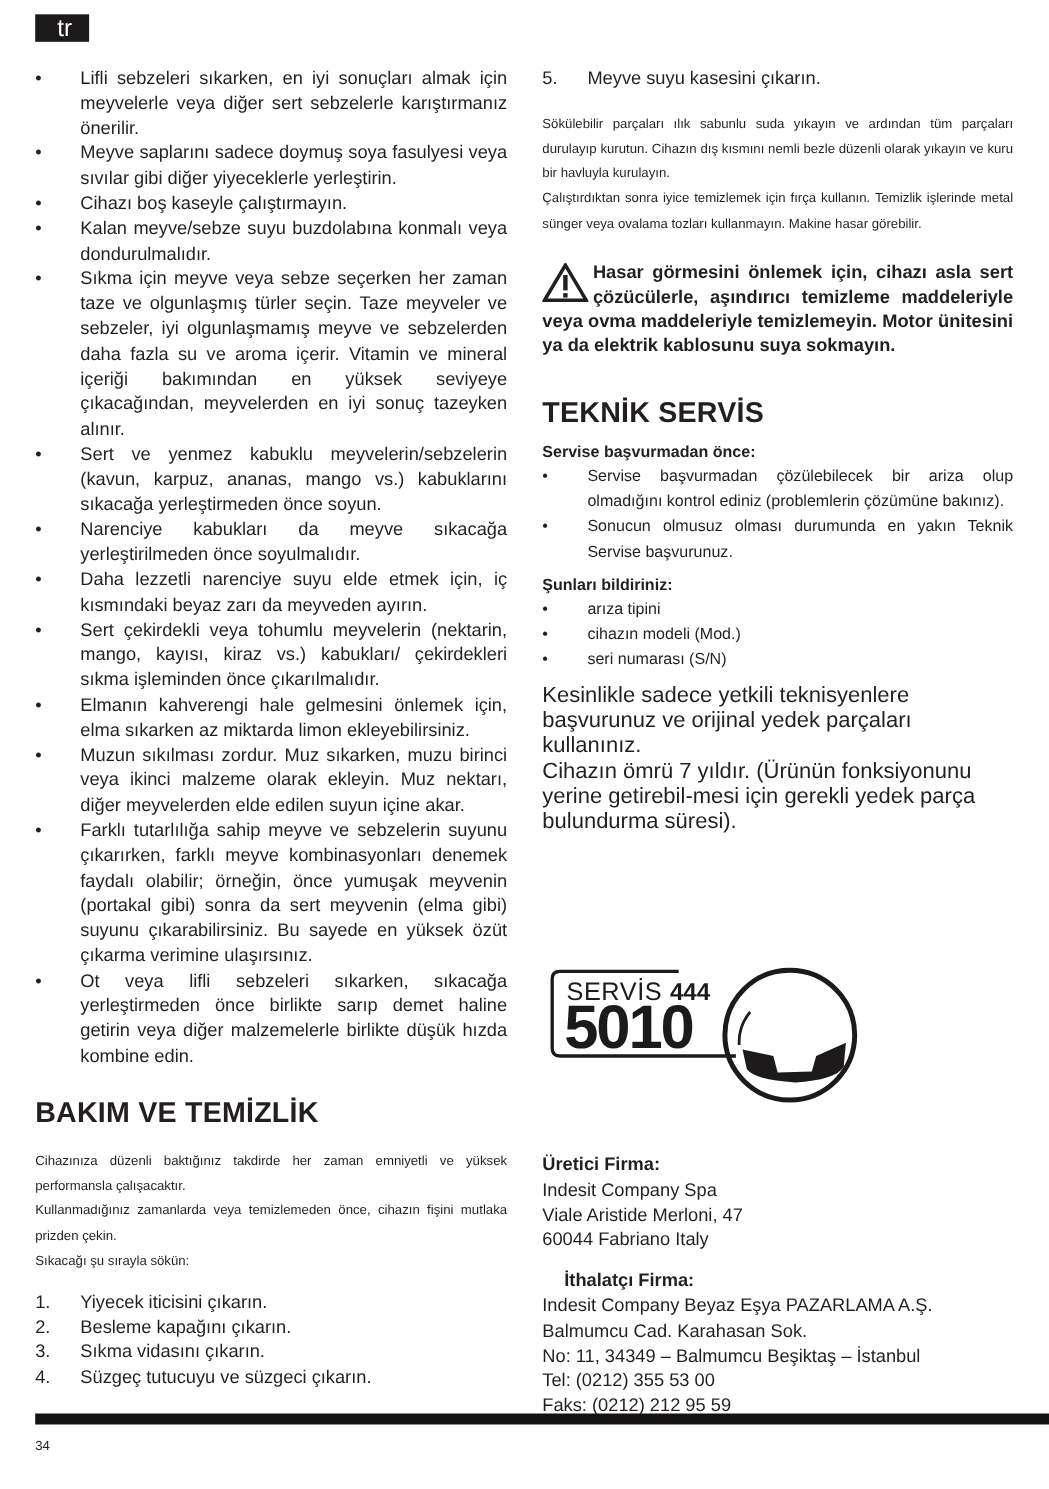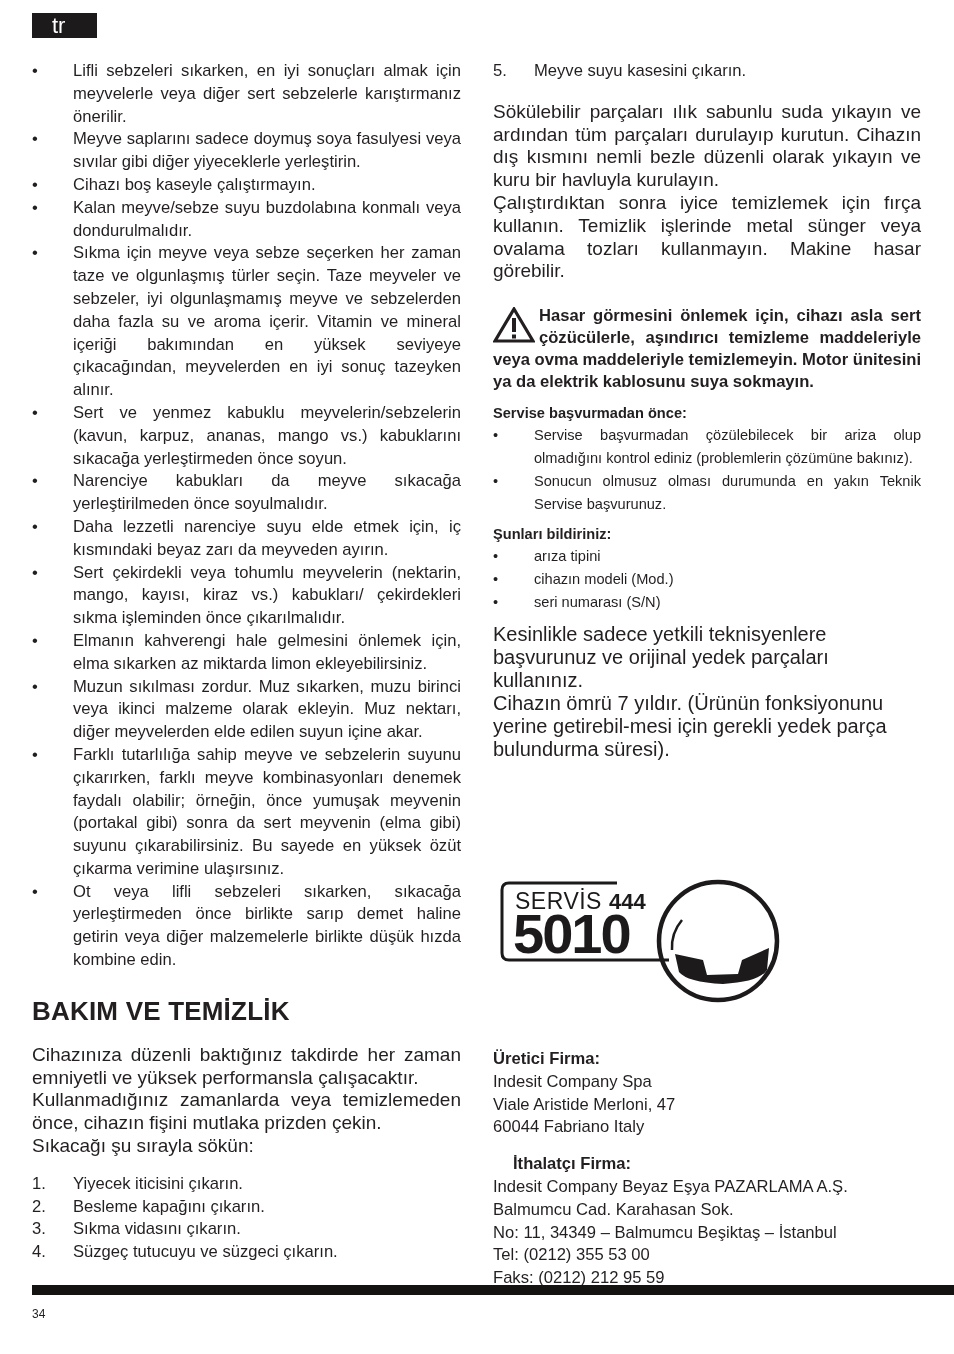--- a/index.html
+++ b/index.html
@@ -1,32 +1,32 @@
 <!DOCTYPE html>
 <html><head>
 <meta charset="utf-8">
 <style>
   * { box-sizing: border-box; margin: 0; padding: 0; }
   html, body { width: 954px; height: 1354px; background: #ffffff; }
   body { position: relative; font-family: "Liberation Sans", sans-serif; color: #231f20; overflow: hidden; }
 
-  .lang-badge { position: absolute; left: 32px; top: 13px; width: 65px; height: 25px; background: #1c1a1a; color: #fff; font-size: 22px; line-height: 25px; padding-left: 20px; font-family: "Liberation Sans", sans-serif; }
+  .lang-badge { position: absolute; left: 32px; top: 13px; width: 49px; height: 25px; background: #1c1a1a; color: #fff; font-size: 22px; line-height: 25px; padding-left: 20px; font-family: "Liberation Sans", sans-serif; }
 
   .col-left { position: absolute; left: 32px; top: 60px; width: 429px; }
   .col-right { position: absolute; left: 493px; top: 60px; width: 428px; }
 
   ul.bullets { list-style: none; }
   ul.bullets li { position: relative; padding-left: 41px; text-align: justify; text-align-last: left; font-size: 16.6px; line-height: 22.8px; }
   ul.bullets li .bullet { position: absolute; left: 0; top: 0; width: 10px; }
 
   ol.steps { list-style: none; }
   ol.steps li { position: relative; padding-left: 41px; font-size: 16.6px; line-height: 22.8px; }
   ol.steps li .num { position: absolute; left: 0; top: 0; }
 
-  p.just { text-align: justify; text-align-last: left; font-size: 19px; line-height: 22.8px; }
+  p.just { text-align: justify; text-align-last: left; font-size: 12px; line-height: 22.8px; }
 
   h2.section { font-size: 26px; font-weight: bold; color: #231f20; letter-spacing: 0.2px; }
 
   .warning { position: relative; font-weight: bold; font-size: 16.6px; line-height: 22px; text-align: justify; text-align-last: left; }
   .warning .warn-icon { float: left; width: 42px; height: 36px; margin: 2px 4px 0 0; }
 
   .small-text { font-size: 20px; line-height: 23px; }
   ul.small-bullets { list-style: none; }
   ul.small-bullets li { position: relative; padding-left: 41px; font-size: 14.6px; line-height: 23px; text-align: justify; text-align-last: left; }
   ul.small-bullets li .bullet { position: absolute; left: 0; top: 0; }
@@ -90,20 +90,21 @@
 
   <div class="warning" style="margin-top:22px;">
     <svg class="warn-icon" viewBox="0 0 42 36">
       <polygon points="21,2 40,34 2,34" fill="none" stroke="#231f20" stroke-width="3.2" stroke-linejoin="miter"></polygon>
       <rect x="19" y="11" width="4" height="14" fill="#231f20"></rect>
       <rect x="19" y="27.5" width="4" height="4" fill="#231f20"></rect>
     </svg>
     <span>Hasar görmesini önlemek için, cihazı asla sert çözücülerle, aşındırıcı temizleme maddeleriyle veya ovma maddeleriyle temizlemeyin. Motor ünitesini ya da elektrik kablosunu suya sokmayın.</span>
   </div>
 
+  <h2 class="section" style="margin-top:35px;">TEKNİK SERVİS</h2>
 
   <div class="small-heading" style="margin-top:9px;">Servise başvurmadan önce:</div>
   <ul class="small-bullets">
     <li><span class="bullet">•</span><span>Servise başvurmadan çözülebilecek bir ariza olup olmadığını kontrol ediniz (problemlerin çözümüne bakınız).</span></li>
     <li><span class="bullet">•</span><span>Sonucun olmusuz olması durumunda en yakın Teknik Servise başvurunuz.</span></li>
   </ul>
 
   <div class="small-heading" style="margin-top:7px;">Şunları bildiriniz:</div>
   <ul class="small-bullets">
     <li><span class="bullet">•</span><span>arıza tipini</span></li>

